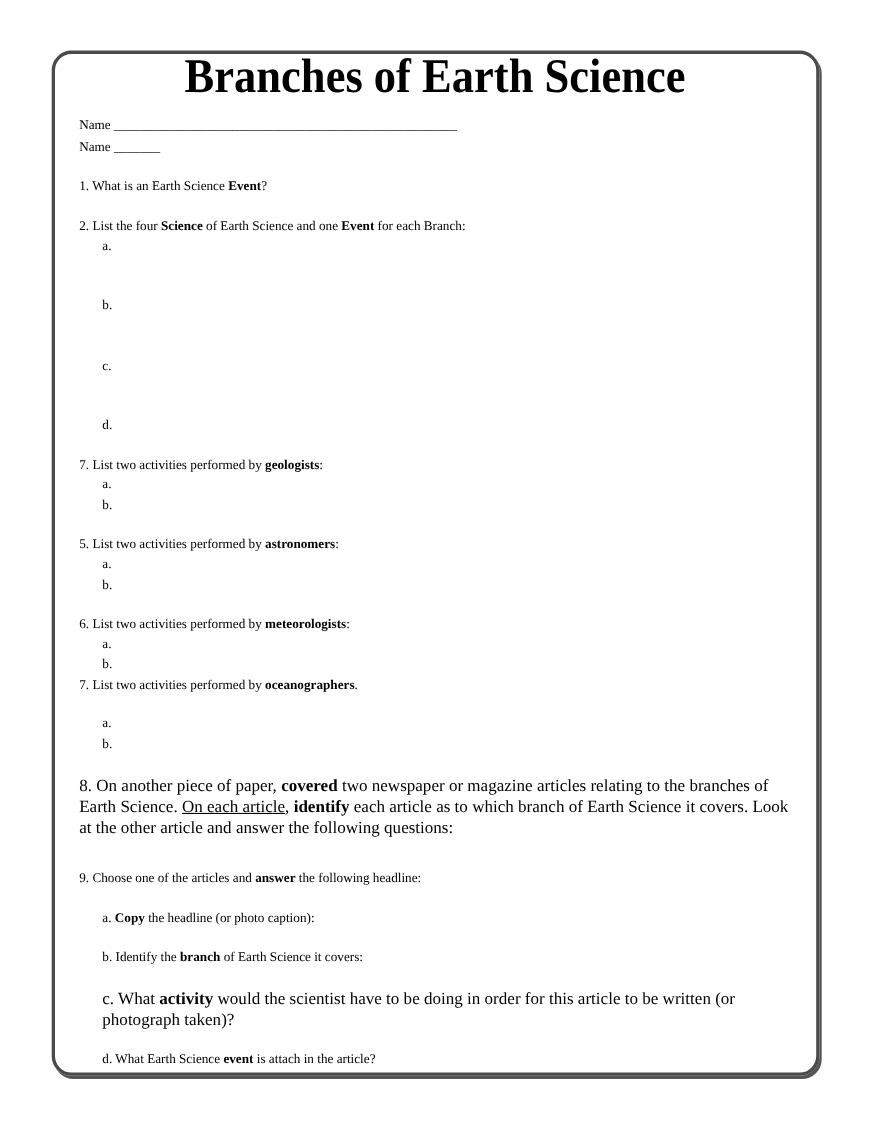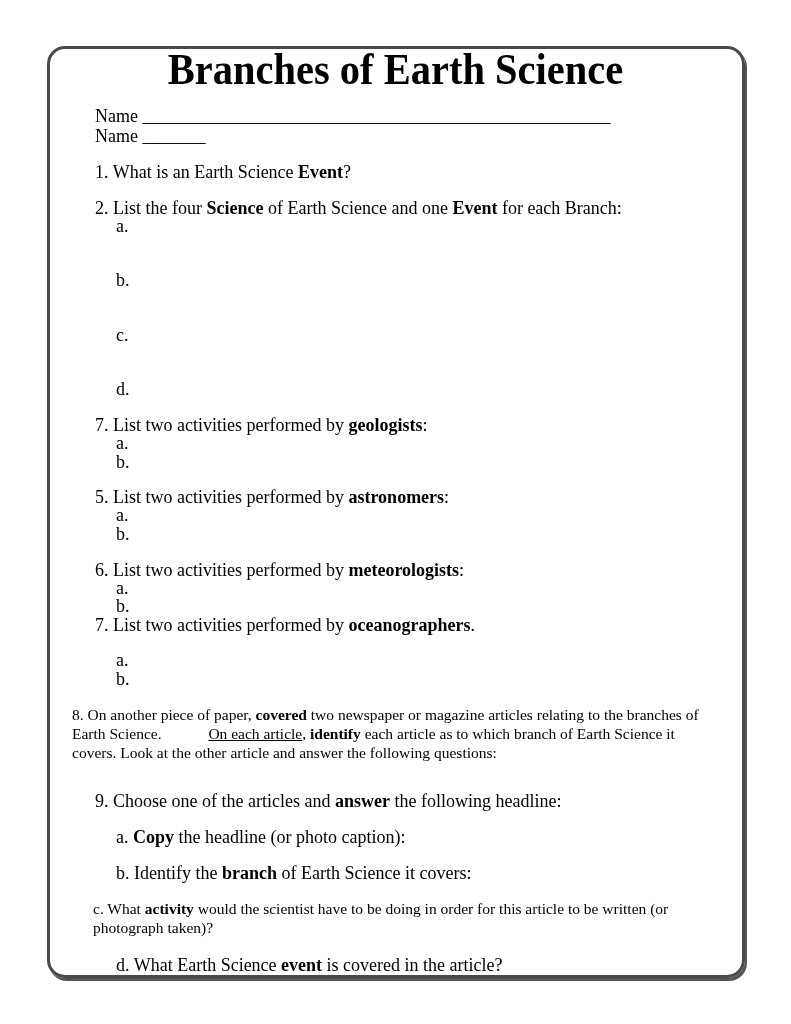--- a/index.html
+++ b/index.html
@@ -1,23 +1,23 @@
 <!DOCTYPE html>
 <html><head>
 <meta charset="utf-8">
 <style>
   html,body{margin:0;padding:0;background:#fff;}
   body{width:791px;height:1024px;position:relative;overflow:hidden;font-family:"Liberation Serif","DejaVu Serif",serif;color:#000;}
   .frame{position:absolute;left:47px;top:46px;width:692px;height:926px;border:3px solid #4a4a4a;border-radius:18px;box-shadow:2px 3px 0 #555;}
   .title{position:absolute;left:0;width:791px;top:44px;text-align:center;font-family:"Liberation Serif",serif;font-weight:bold;font-size:44px;letter-spacing:0px;transform:scaleX(0.92);}
-  .line{position:absolute;left:72px;font-size:18px;white-space:nowrap;margin-left:23px;}
+  .line{position:absolute;left:72px;font-size:12px;white-space:nowrap;}
   .ind{left:93px;}
   .para{position:absolute;left:72px;width:650px;font-size:15.5px;line-height:19px;}
   b{font-weight:bold;}
-  u{text-decoration:underline;margin-left:43px;}
+  u{text-decoration:underline;}
 </style>
 </head>
 <body>
 
 <div class="frame"></div>
 <div class="title">Branches of Earth Science</div>
 
 <div class="line" style="top:106px"><span>Name</span> <span>____________________________________________________</span></div>
 <div class="line" style="top:126px"><span>Name</span> <span>_______</span></div>
 
@@ -44,13 +44,13 @@
 <div class="line" style="top:615px"><span>7.  List two activities performed by </span><b>oceanographers</b><span>.</span></div>
 <div class="line ind" style="top:650px">a.</div>
 <div class="line ind" style="top:669px">b.</div>
 
 <div class="para" style="top:705px"><span>8.   On another piece of paper, </span><b>covered</b><span> two newspaper or magazine articles relating to the branches of Earth Science.  </span><u>On each article</u><span>, </span><b>identify</b><span> each article as to which branch of Earth Science it covers. Look at the other article and answer the following questions:</span></div>
 
 <div class="line" style="top:791px"><span>9.  Choose one of the articles and </span><b>answer</b><span> the following headline:</span></div>
 <div class="line ind" style="top:827px"><span>a.  </span><b>Copy</b><span> the headline (or photo caption):</span></div>
 <div class="line ind" style="top:863px"><span>b.  Identify the </span><b>branch</b><span> of Earth Science it covers:</span></div>
 <div class="para" style="top:899px;left:93px;width:625px"><span>c.   What </span><b>activity</b><span> would the scientist have to be doing in order for this article to be written (or photograph taken)?</span></div>
-<div class="line ind" style="top:955px"><span>d.  What Earth Science </span><b>event</b><span> is covered in the article?</span></div>
+<div class="line ind" style="top:955px"><span>d.  What Earth Science </span><b>event</b><span> is attach in the article?</span></div>
 
 </body></html>

